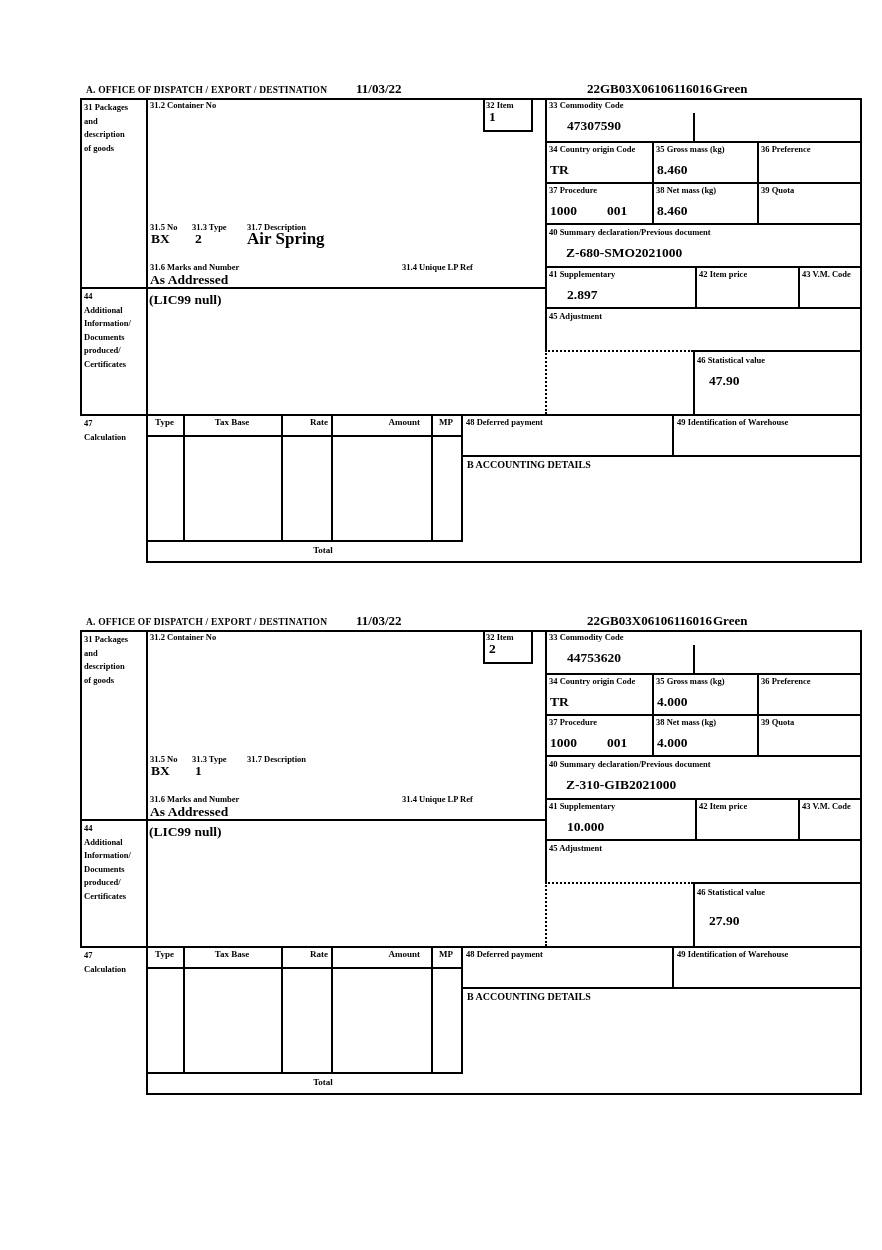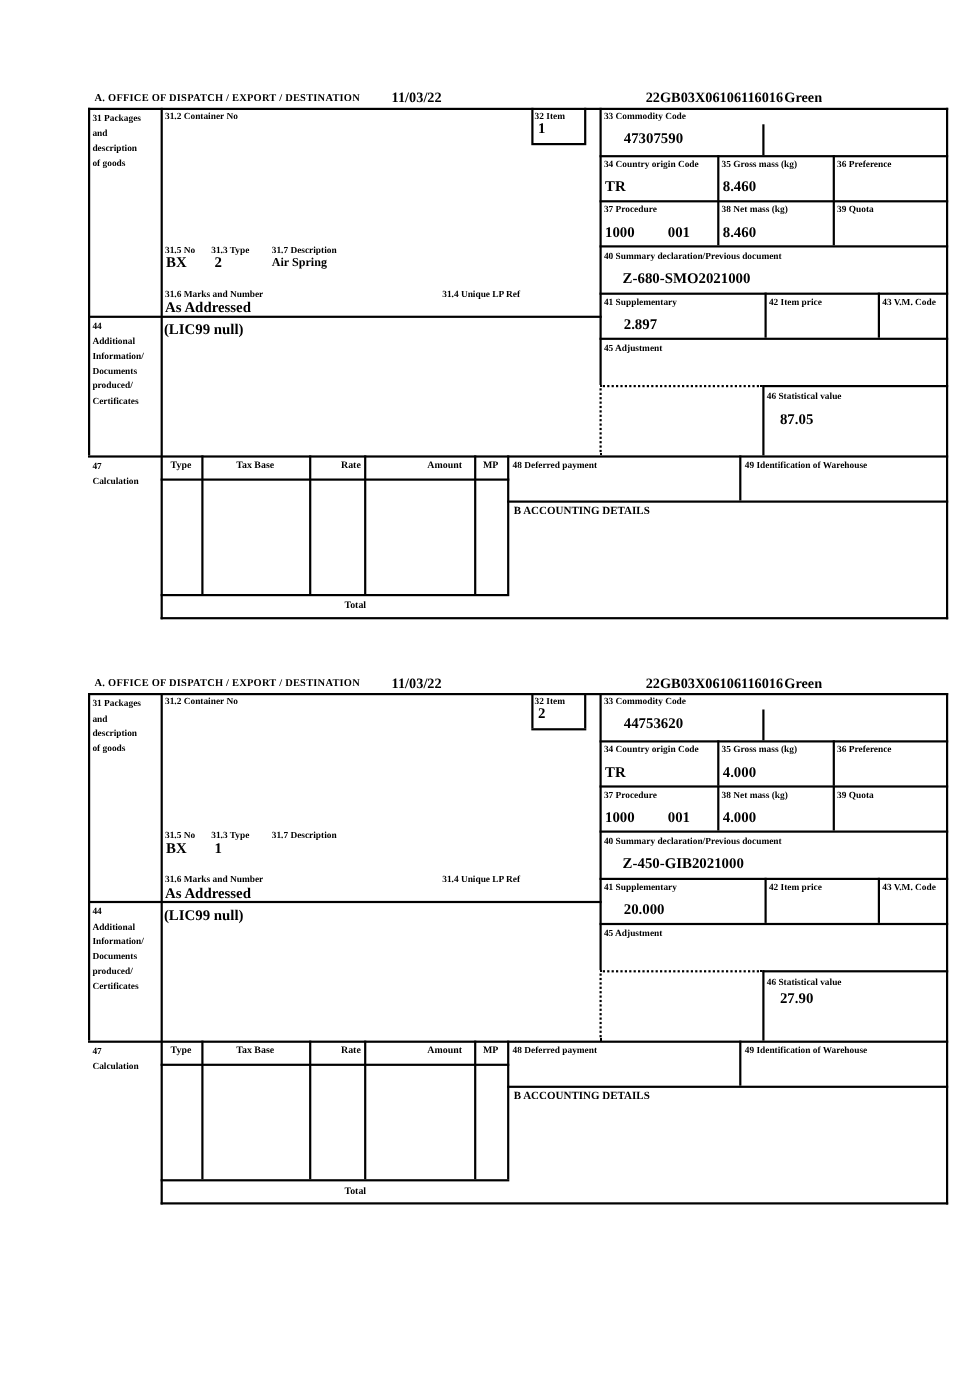--- a/index.html
+++ b/index.html
@@ -11,21 +11,21 @@
   .hd{position:absolute;height:0;border-top:2px dotted #000}
   .vd{position:absolute;width:0;border-left:2px dotted #000}
   .lb{position:absolute;font-size:8.5px;line-height:10px;white-space:nowrap}
   .vv{position:absolute;font-size:13.5px;line-height:15px;white-space:nowrap}
   .th{position:absolute;font-size:9px;line-height:11px;white-space:nowrap}
   .hdr1{position:absolute;font-size:9.5px;line-height:12px;white-space:nowrap;letter-spacing:.2px}
   .hdr2{position:absolute;font-size:13px;line-height:15px;white-space:nowrap}
   .acc{position:absolute;font-size:10px;line-height:12px;white-space:nowrap}
   .mlb{position:absolute}
   .mlb div{font-size:8.5px;line-height:13.5px;white-space:nowrap}
-  .wrapv{position:absolute;font-size:11px;line-height:16px;white-space:normal}
+  .wrapv{position:absolute;font-size:17px;line-height:16px;white-space:normal}
 </style>
 </head>
 <body>
 
 <div class="page">
 
   <div class="blk" style="top:84px">
     <div class="hdr1" style="left:6px;top:0">A.  OFFICE OF DISPATCH / EXPORT / DESTINATION</div>
     <div class="hdr2" style="left:276px;top:-3px">11/03/22</div>
     <div class="hdr2" style="left:507px;top:-3px">22GB03X06106116016</div>
@@ -91,21 +91,21 @@
     <div class="vv" style="left:577px;top:119px">8.460</div>
     <div class="lb" style="left:681px;top:101px">39 Quota</div>
     <div class="lb" style="left:469px;top:143px">40 Summary declaration/Previous document</div>
     <div class="vv" style="left:486px;top:161px">Z-680-SMO2021000</div>
     <div class="lb" style="left:469px;top:185px">41 Supplementary</div>
     <div class="vv" style="left:487px;top:203px">2.897</div>
     <div class="lb" style="left:619px;top:185px">42 Item price</div>
     <div class="lb" style="left:722px;top:185px">43 V.M. Code</div>
     <div class="lb" style="left:469px;top:227px">45 Adjustment</div>
     <div class="lb" style="left:617px;top:271px">46 Statistical value</div>
-    <div class="vv" style="left:629px;top:289px">87.05</div>
+    <div class="vv" style="left:629px;top:289px">47.90</div>
 
     <div class="lb" style="left:70px;top:138px">31.5 No</div>
     <div class="lb" style="left:112px;top:138px">31.3 Type</div>
     <div class="lb" style="left:167px;top:138px">31.7 Description</div>
     <div class="vv" style="left:71px;top:147px">BX</div>
     <div class="vv" style="left:115px;top:147px">2</div>
     <div class="wrapv" style="left:167px;top:147px;width:305px">Air Spring</div>
     <div class="lb" style="left:70px;top:178px">31.6 Marks and Number</div>
     <div class="lb" style="left:322px;top:178px">31.4 Unique LP Ref</div>
     <div class="vv" style="left:70px;top:188px">As Addressed</div>
@@ -194,28 +194,28 @@
     <div class="lb" style="left:576px;top:60px">35 Gross mass (kg)</div>
     <div class="vv" style="left:577px;top:78px">4.000</div>
     <div class="lb" style="left:681px;top:60px">36 Preference</div>
     <div class="lb" style="left:469px;top:101px">37 Procedure</div>
     <div class="vv" style="left:470px;top:119px">1000</div>
     <div class="vv" style="left:527px;top:119px">001</div>
     <div class="lb" style="left:576px;top:101px">38 Net mass (kg)</div>
     <div class="vv" style="left:577px;top:119px">4.000</div>
     <div class="lb" style="left:681px;top:101px">39 Quota</div>
     <div class="lb" style="left:469px;top:143px">40 Summary declaration/Previous document</div>
-    <div class="vv" style="left:486px;top:161px">Z-450-GIB2021000</div>
+    <div class="vv" style="left:486px;top:161px">Z-310-GIB2021000</div>
     <div class="lb" style="left:469px;top:185px">41 Supplementary</div>
-    <div class="vv" style="left:487px;top:203px">20.000</div>
+    <div class="vv" style="left:487px;top:203px">10.000</div>
     <div class="lb" style="left:619px;top:185px">42 Item price</div>
     <div class="lb" style="left:722px;top:185px">43 V.M. Code</div>
     <div class="lb" style="left:469px;top:227px">45 Adjustment</div>
     <div class="lb" style="left:617px;top:271px">46 Statistical value</div>
-    <div class="vv" style="left:629px;top:284px">27.90</div>
+    <div class="vv" style="left:629px;top:297px">27.90</div>
 
     <div class="lb" style="left:70px;top:138px">31.5 No</div>
     <div class="lb" style="left:112px;top:138px">31.3 Type</div>
     <div class="lb" style="left:167px;top:138px">31.7 Description</div>
     <div class="vv" style="left:71px;top:147px">BX</div>
     <div class="vv" style="left:115px;top:147px">1</div>
     <div class="lb" style="left:70px;top:178px">31.6 Marks and Number</div>
     <div class="lb" style="left:322px;top:178px">31.4 Unique LP Ref</div>
     <div class="vv" style="left:70px;top:188px">As Addressed</div>
 

